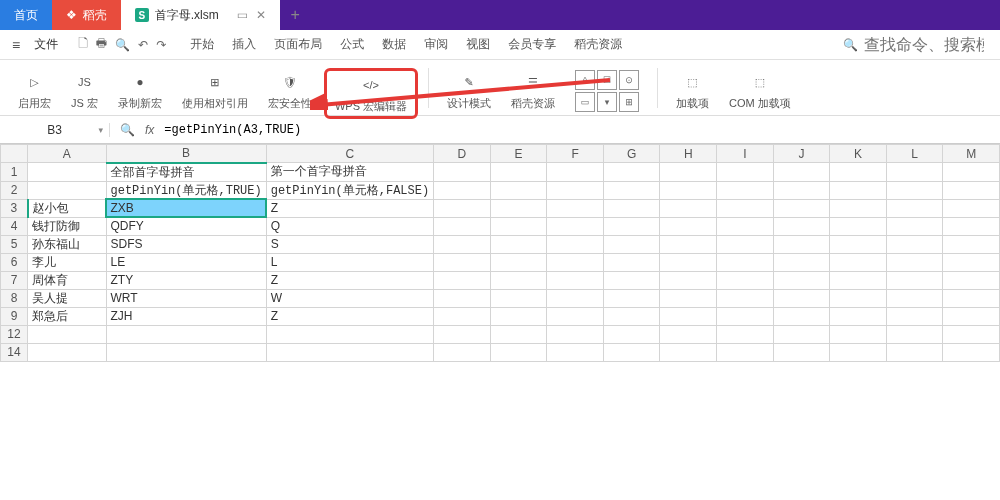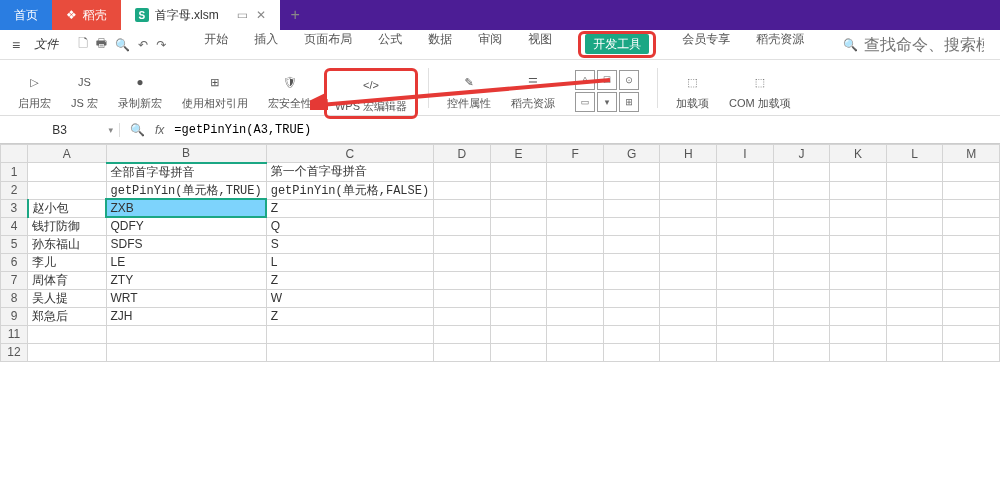--- a/index.html
+++ b/index.html
@@ -11,44 +11,44 @@
 .tab-home { background: #2a7de1; color: #fff; }
 .tab-ks { background: #e84c3d; color: #fff; }
 .tab-file { background: #fff; color: #333; }
 .file-ico { width: 14px; height: 14px; background: #1ba784; border-radius: 2px; display: inline-flex; align-items: center; justify-content: center; color: #fff; font-size: 10px; font-weight: bold; }
 .tab-actions { display: flex; gap: 8px; margin-left: 12px; color: #888; }
 .plus-tab { width: 30px; display: flex; align-items: center; justify-content: center; color: #888; font-size: 16px; }
 
 
 .menurow { display: flex; align-items: center; height: 30px; padding: 0 8px; gap: 4px; background: #fff; border-bottom: 1px solid #e0e0e0; }
 .hamb { font-size: 14px; color: #555; padding: 0 4px; }
-.file-label { font-size: 12px; color: #333; padding: 0 6px; font-style: italic; }
+.file-label { font-size: 12px; color: #333; padding: 0 6px; }
 .qat { display: flex; align-items: center; gap: 8px; padding: 0 10px; color: #666; }
-.menus { display: flex; gap: 26px; margin-left: 24px; font-size: 12px; color: #555; }
+.menus { display: flex; gap: 18px; margin-left: 10px; font-size: 12px; color: #555; }
 .menu-item { cursor: pointer; }
 .menu-active { background: #1ba784; color: #fff; padding: 3px 8px; border-radius: 2px; }
 .hl-red { border: 3px solid #e53935; border-radius: 6px; padding: 2px 4px; }
 .search-box { margin-left: auto; display: flex; align-items: center; gap: 6px; color: #aaa; padding: 0 8px; }
 .search-box input { border: none; outline: none; font-size: 16px; width: 120px; color: #666; }
 
 
 .ribbon { display: flex; align-items: flex-start; padding: 8px 10px; gap: 4px; border-bottom: 1px solid #ddd; height: 56px; }
 .rib-btn { display: flex; flex-direction: column; align-items: center; gap: 2px; padding: 2px 8px; font-size: 11px; color: #555; }
 .rib-ico { width: 24px; height: 24px; display: flex; align-items: center; justify-content: center; color: #555; }
 .rib-sep { width: 1px; background: #e0e0e0; height: 40px; margin: 0 6px; }
 .small-grid { display: grid; grid-template-columns: repeat(3, 20px); grid-template-rows: repeat(2, 20px); gap: 2px; }
 .small-grid div { border: 1px solid #999; display: flex; align-items: center; justify-content: center; font-size: 9px; color: #666; }
 .hl-ribbon { border: 3px solid #e53935; border-radius: 6px; }
 
 
 .arrow-svg { position: absolute; top: 70px; left: 310px; pointer-events: none; z-index: 10; }
 
 
 .fbar { display: flex; align-items: center; height: 28px; border-bottom: 1px solid #ccc; background: #fff; }
-.namebox { width: 120px; padding: 0 10px; border-right: 1px solid #ddd; font-size: 12px; display: flex; align-items: center; justify-content: center; position: relative; }
+.namebox { width: 110px; padding: 0 10px; border-right: 1px solid #ddd; font-size: 12px; display: flex; align-items: center; justify-content: center; position: relative; }
 .namebox::after { content: "▾"; position: absolute; right: 6px; font-size: 9px; color: #888; }
 .fx-area { display: flex; align-items: center; gap: 10px; padding: 0 10px; flex: 1; }
 .fx-ico { color: #666; font-style: italic; }
 .formula-input { border: none; outline: none; font-family: "Courier New", monospace; font-size: 12px; flex: 1; }
 
 
 .grid-wrap { position: relative; overflow: auto; height: calc(500px - 30px - 30px - 56px - 28px); }
 table.sheet { border-collapse: collapse; table-layout: fixed; }
 .sheet th, .sheet td { border: 1px solid #d4d4d4; font-size: 12px; font-weight: normal; height: 18px; overflow: hidden; white-space: nowrap; }
 .sheet thead th { background: #f3f3f3; text-align: center; color: #555; }
@@ -93,23 +93,20 @@
     <span>↷</span>
   </span>
   <div class="menus">
     <span class="menu-item">开始</span>
     <span class="menu-item">插入</span>
     <span class="menu-item">页面布局</span>
     <span class="menu-item">公式</span>
     <span class="menu-item">数据</span>
     <span class="menu-item">审阅</span>
     <span class="menu-item">视图</span>
-    <span class="hl-red">
-      <span class="menu-item menu-active">开发工具</span>
-    </span>
     <span class="menu-item">会员专享</span>
     <span class="menu-item">稻壳资源</span>
   </div>
   <div class="search-box">
     <span>🔍</span>
     <input placeholder="查找命令、搜索模板" style="">
   </div>
 </div>
 
 <div class="ribbon">
@@ -133,21 +130,21 @@
     <span class="rib-ico">🛡</span>
     <span>宏安全性</span>
   </div>
   <div class="rib-btn hl-ribbon">
     <span class="rib-ico">&lt;/&gt;</span>
     <span>WPS 宏编辑器</span>
   </div>
   <div class="rib-sep"></div>
   <div class="rib-btn">
     <span class="rib-ico">✎</span>
-    <span>控件属性</span>
+    <span>设计模式</span>
   </div>
   <div class="rib-btn">
     <span class="rib-ico">☰</span>
     <span>稻壳资源</span>
   </div>
   <div class="rib-btn">
     <div class="small-grid">
       <div>A</div>
         <div>☑</div>
         <div>⊙</div>
@@ -344,37 +341,37 @@
           <td></td>
           <td></td>
           <td></td>
           <td></td>
           <td></td>
           <td></td>
           <td></td>
           <td></td>
         </tr>
         <tr>
-          <th>11</th>
-          <td></td>
-          <td></td>
-          <td></td>
-          <td></td>
-          <td></td>
-          <td></td>
-          <td></td>
-          <td></td>
-          <td></td>
-          <td></td>
-          <td></td>
-          <td></td>
-          <td></td>
-        </tr>
-        <tr>
           <th>12</th>
+          <td></td>
+          <td></td>
+          <td></td>
+          <td></td>
+          <td></td>
+          <td></td>
+          <td></td>
+          <td></td>
+          <td></td>
+          <td></td>
+          <td></td>
+          <td></td>
+          <td></td>
+        </tr>
+        <tr>
+          <th>14</th>
           <td></td>
           <td></td>
           <td></td>
           <td></td>
           <td></td>
           <td></td>
           <td></td>
           <td></td>
           <td></td>
           <td></td>

